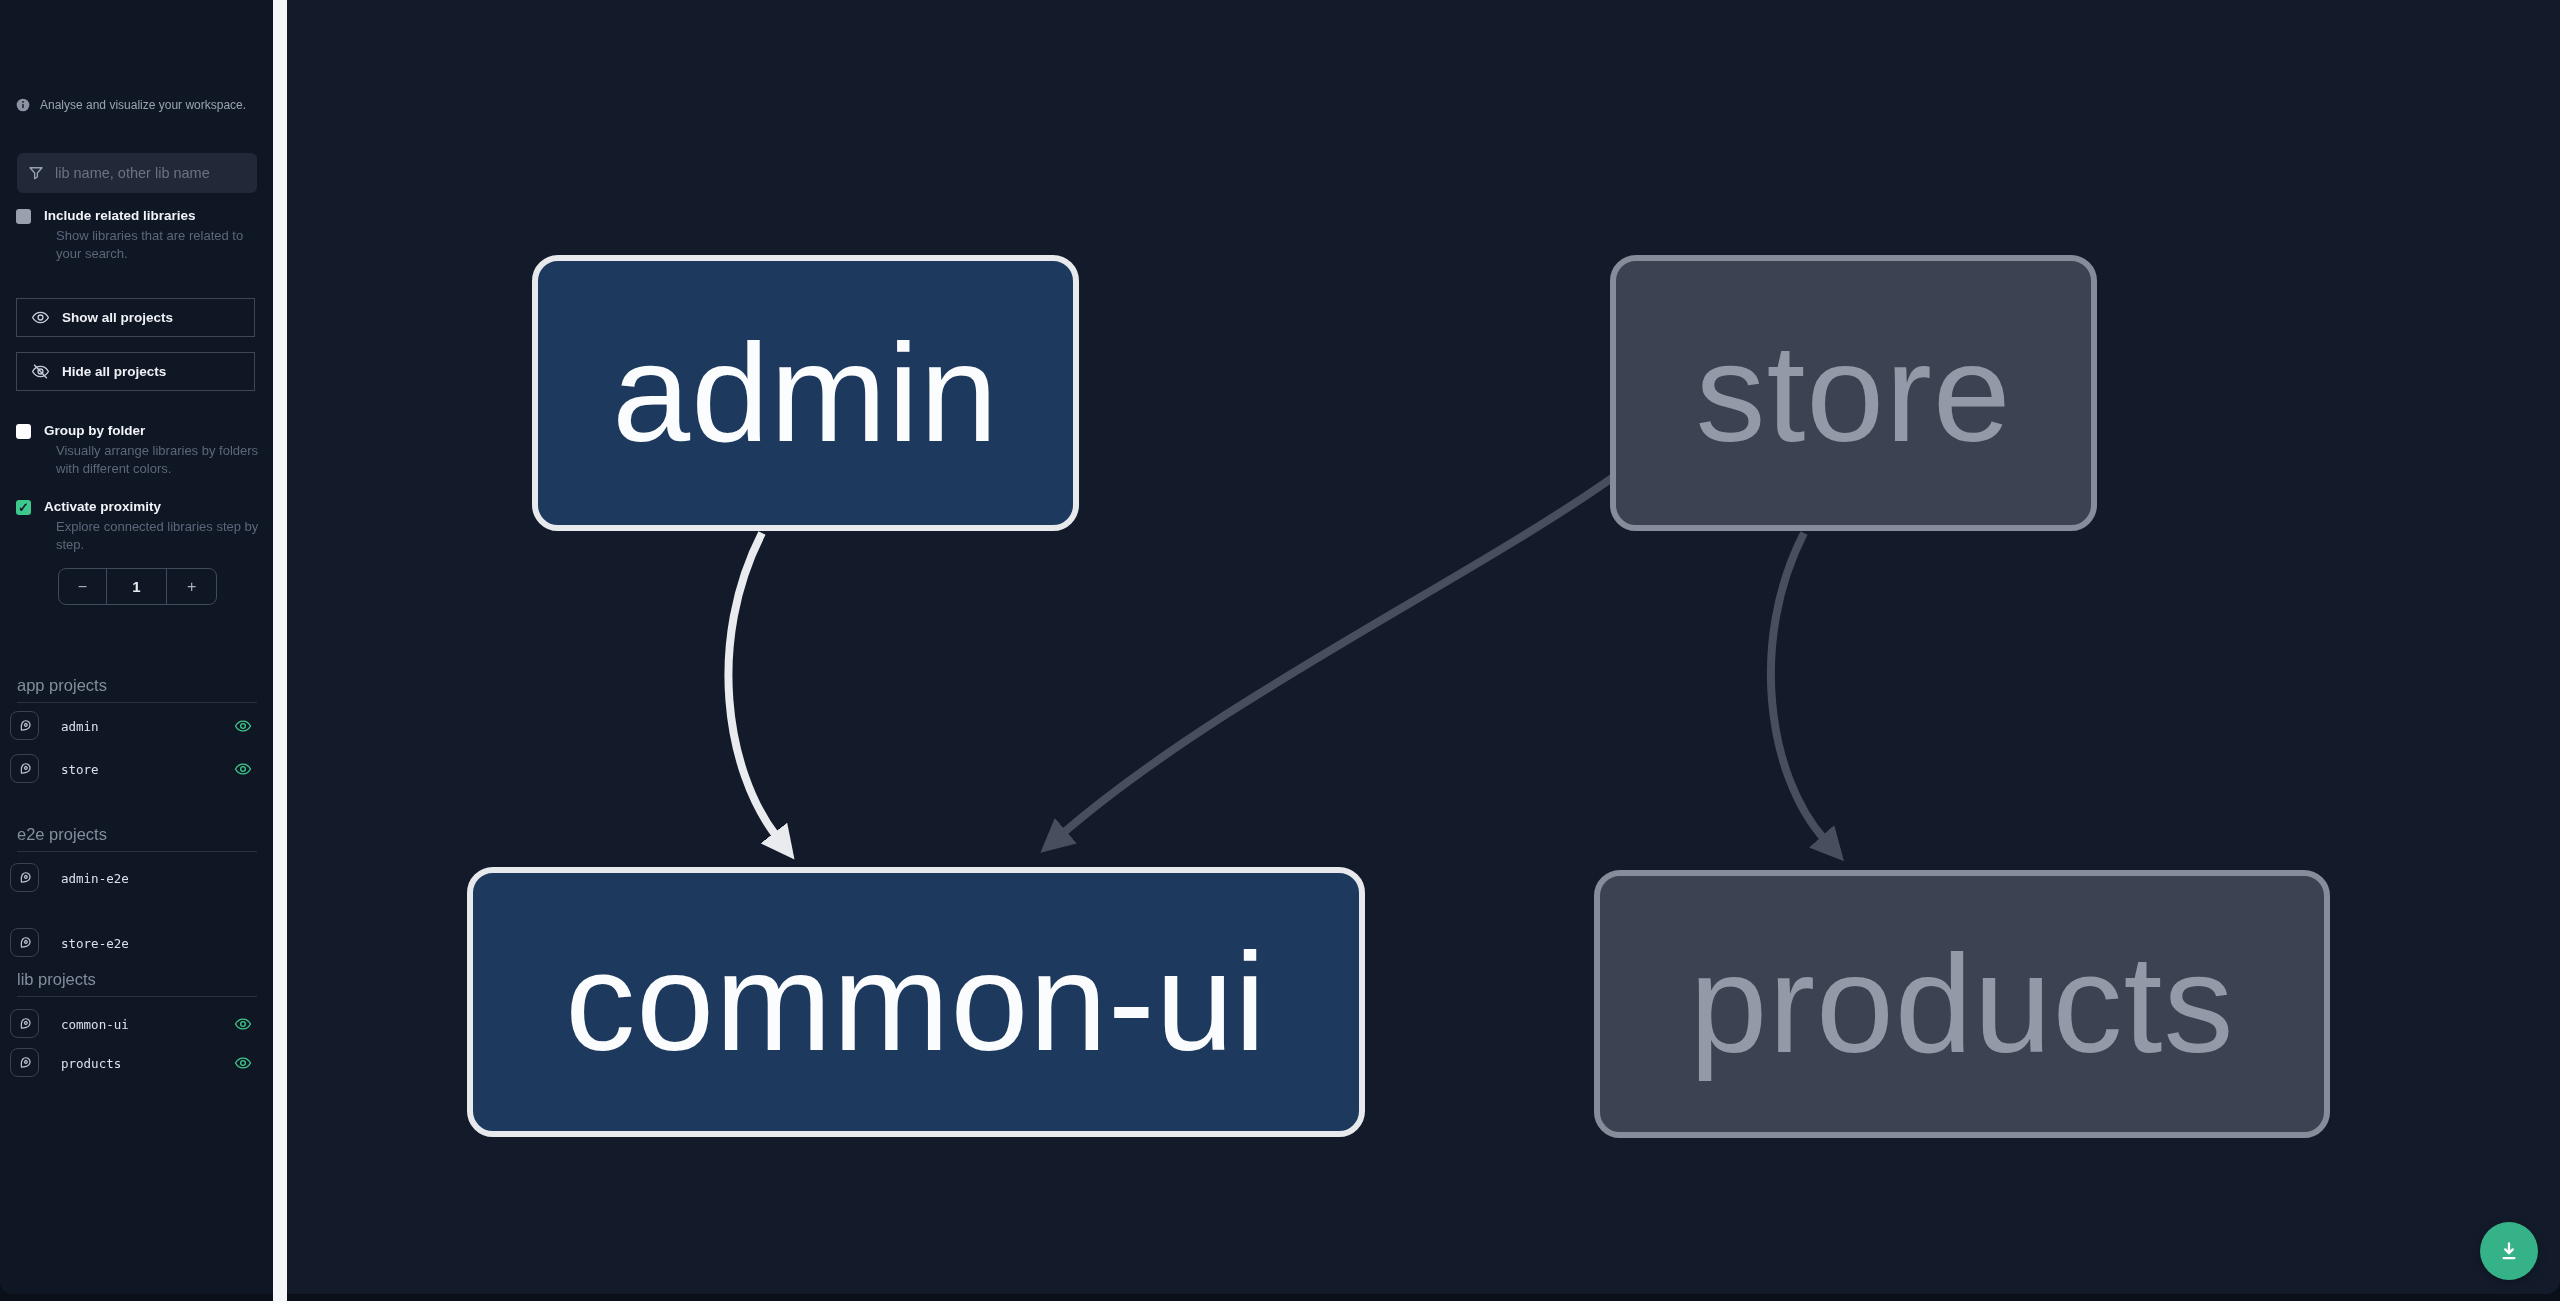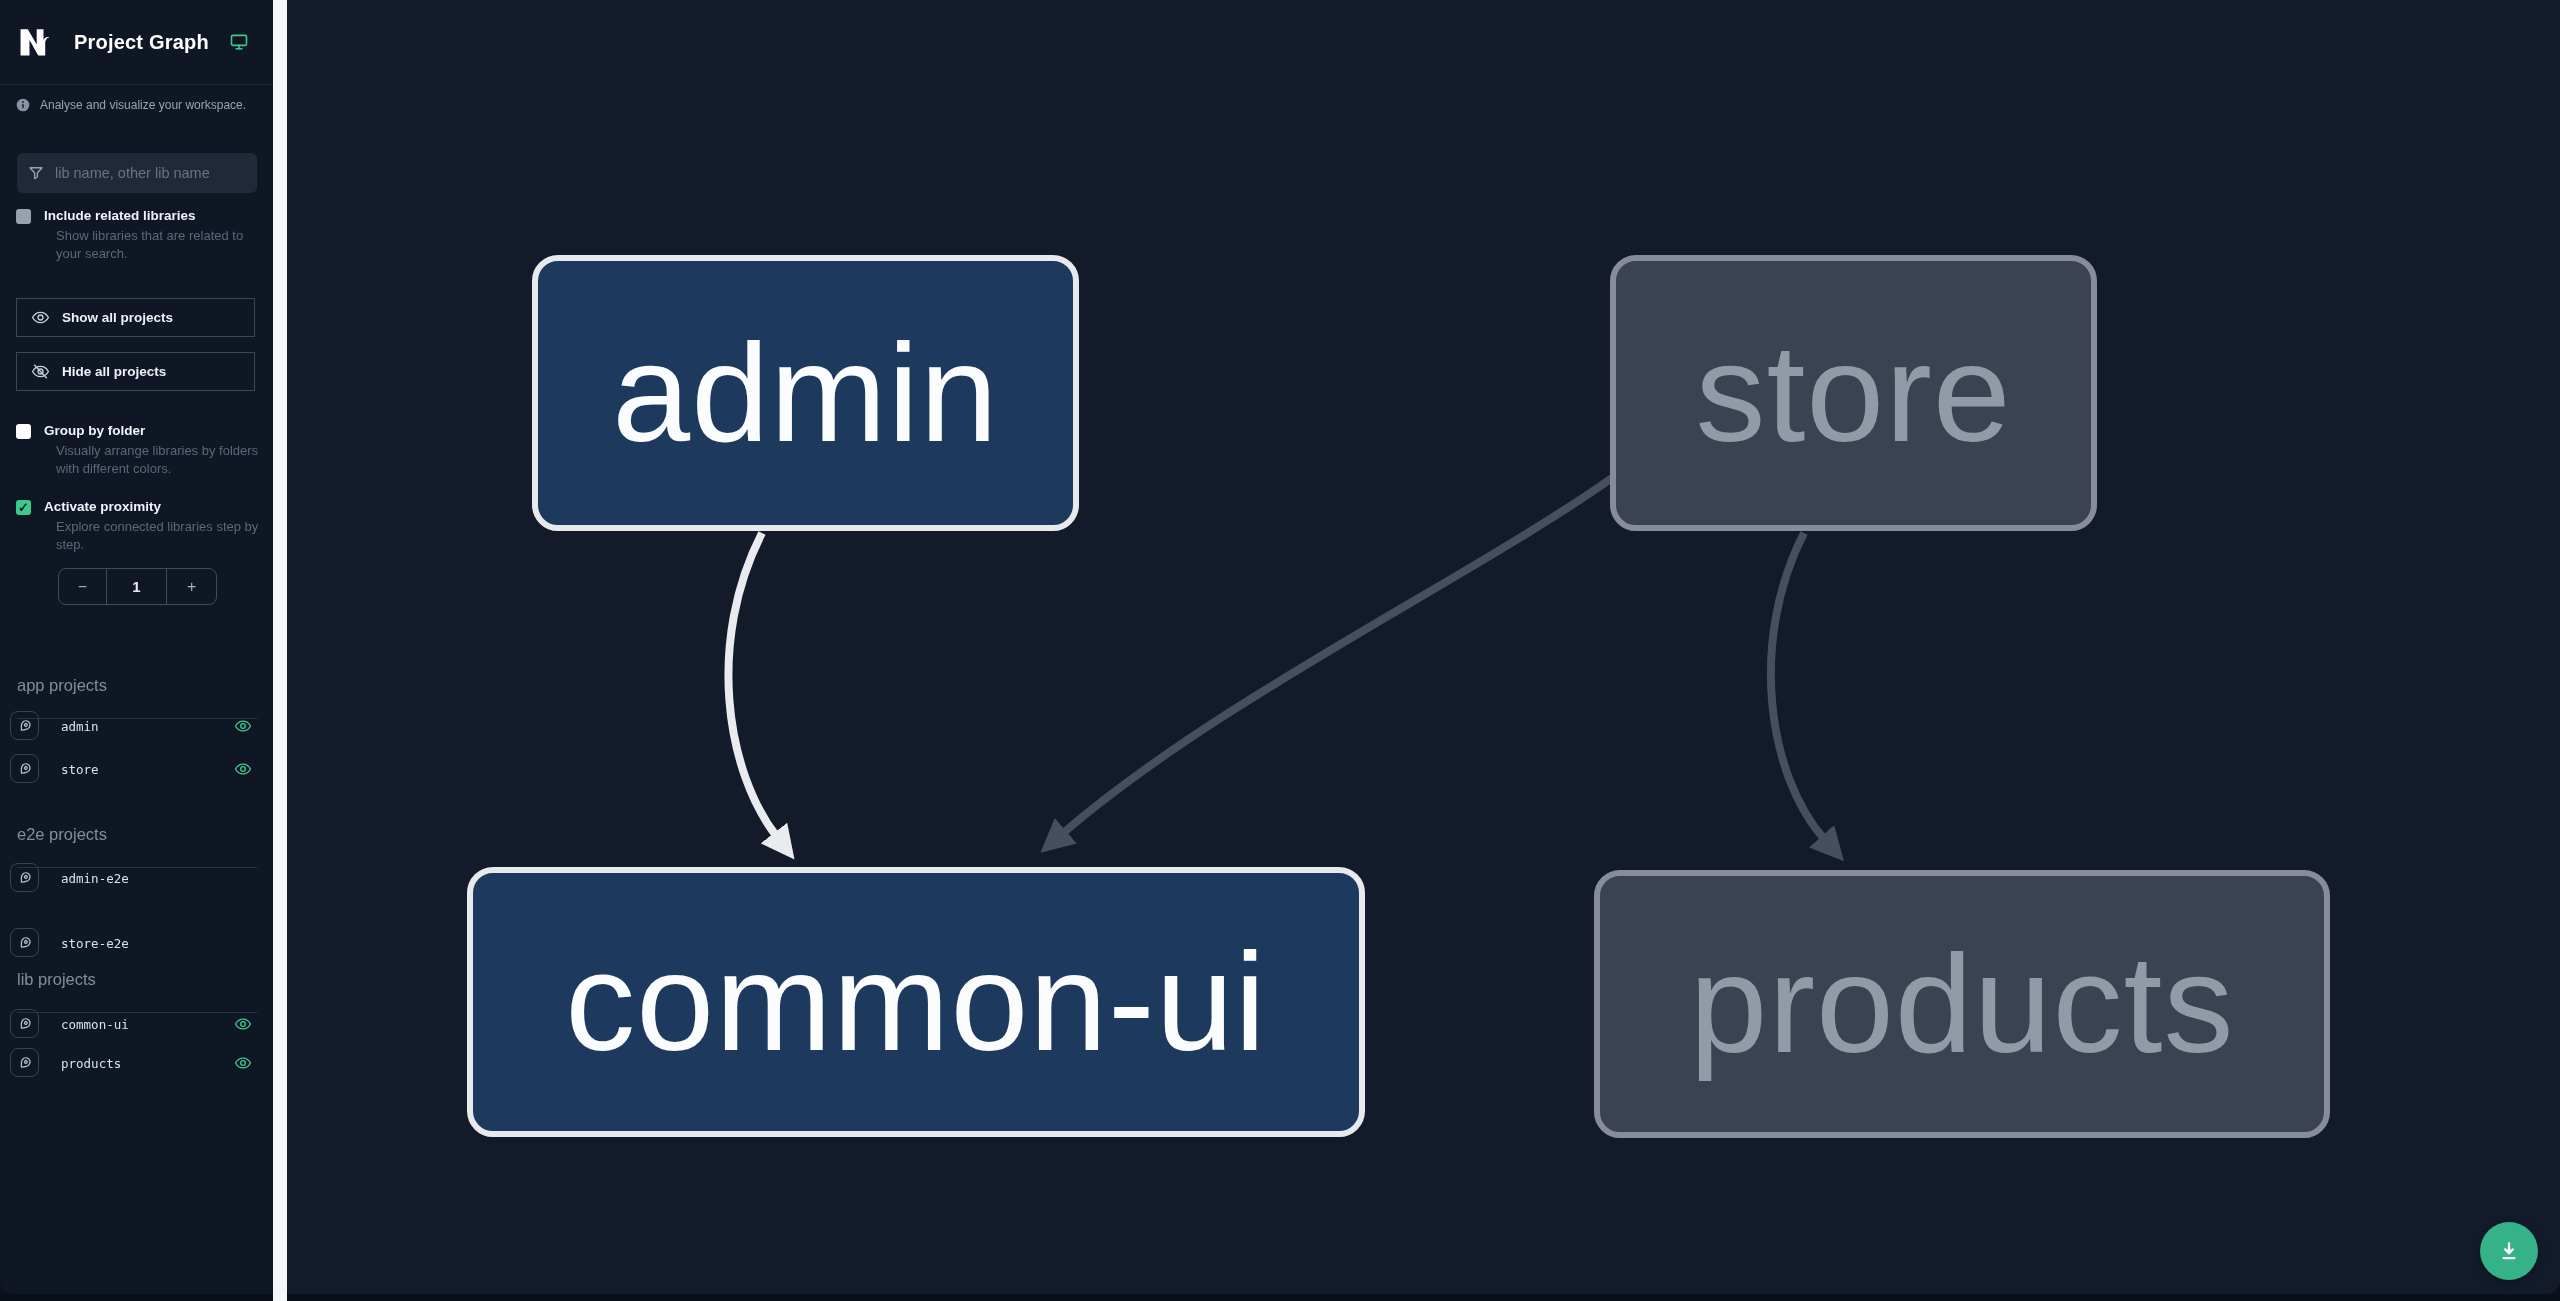--- a/index.html
+++ b/index.html
@@ -58,21 +58,21 @@
   .stepper{position:absolute;left:58px;top:568px;width:159px;height:37px;border:1px solid #414a5c;
     border-radius:8px;display:flex;overflow:hidden;}
   .stepper .cell{display:flex;align-items:center;justify-content:center;color:#aab2bf;font-size:16px;}
   .stepper .cell.val{color:#e6eaf0;font-size:15px;font-weight:700;}
   .stepper .cell:nth-child(1){width:48px;border-right:1px solid #414a5c;}
   .stepper .cell:nth-child(2){width:61px;border-right:1px solid #414a5c;}
   .stepper .cell:nth-child(3){width:49px;}
   .stepper button{background:none;border:none;color:inherit;font-size:inherit;width:100%;height:100%;cursor:pointer;}
 
   .section-h{position:absolute;left:17px;width:240px;color:#848d9c;font-size:16.5px;
-    border-bottom:1px solid var(--hr);padding-bottom:23px;}
+    border-bottom:1px solid var(--hr);padding-bottom:7px;}
   #sec-app{top:676px;} #sec-e2e{top:825px;} #sec-lib{top:970px;}
 
   .proj-row{position:absolute;left:10px;width:250px;height:30px;}
   .proj-ico{position:absolute;left:0;top:0;width:29px;height:29px;border:1px solid #3a4252;border-radius:8px;
     color:#b9c1cd;display:flex;align-items:center;justify-content:center;background:transparent;cursor:pointer;}
   .proj-ico svg{width:16px;height:16px;}
   .proj-name{position:absolute;left:51px;top:50%;transform:translateY(-50%);
     font-family:"DejaVu Sans Mono","Liberation Mono",monospace;font-size:12.5px;color:#dbe1ea;letter-spacing:0;}
   .proj-eye{position:absolute;right:8px;top:50%;transform:translateY(-50%);color:var(--accent);
     width:18px;height:18px;background:none;border:none;cursor:pointer;padding:0;}
@@ -103,35 +103,20 @@
     box-shadow:0 2px 8px rgba(0,0,0,.35);}
   .fab svg{width:26px;height:26px;}
 </style>
 </head>
 <body>
 
 <div class="app">
 
   <aside class="sidebar">
 
-    <div class="sb-header">
-      <span class="logo">
-        <svg viewBox="0 0 40 40" width="38" height="34">
-            <path fill="#fff" d="M3 36V5h8.5L22 23V5h8v12.5c1.2-2.6 3.9-4 7-3.1-3.4.9-5 3.5-5 6.9V36h-8.2L13.5 17.5V36z"></path>
-          </svg>
-      </span>
-      <span class="sb-title">Project Graph</span>
-      <span class="monitor">
-        <svg viewBox="0 0 24 24" fill="none" stroke="currentColor" stroke-width="1.9" stroke-linecap="round" stroke-linejoin="round">
-            <rect x="3" y="4" width="18" height="12" rx="1.6"></rect>
-            <path d="M12 16v4"></path>
-            <path d="M8.5 20h7"></path>
-          </svg>
-      </span>
-    </div>
 
     <div class="intro">
       <svg viewBox="0 0 20 20" width="14" height="14">
           <circle cx="10" cy="10" r="9" fill="#8b93a3"></circle>
           <rect x="9" y="8.4" width="2" height="6.2" rx="1" fill="#0f1624"></rect>
           <circle cx="10" cy="5.7" r="1.25" fill="#0f1624"></circle>
         </svg>
       <span>Analyse and visualize your workspace.</span>
     </div>
 

